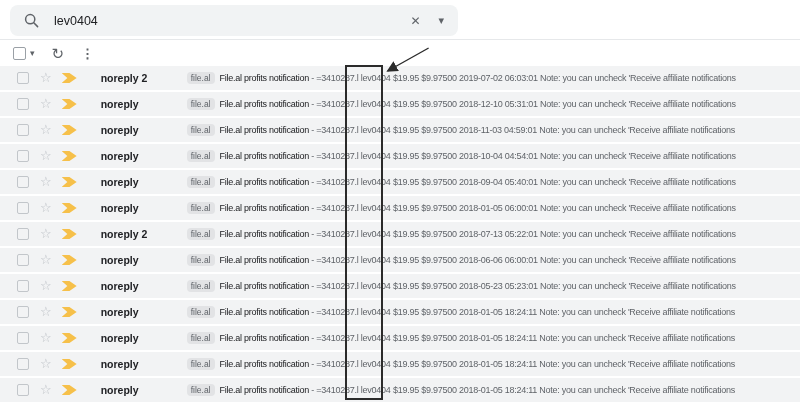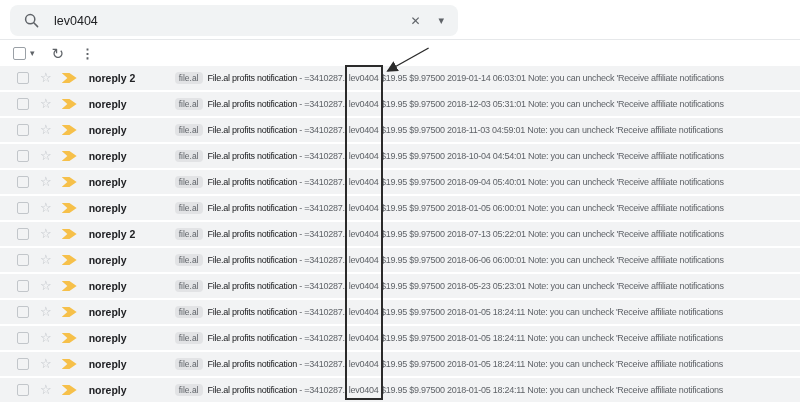--- a/index.html
+++ b/index.html
@@ -40,21 +40,21 @@
     background:#f2f3f4; padding-left:17px; padding-right:2px;
     overflow:hidden; cursor:pointer;
   }
   .row-check { flex:none; width:12px; height:12px; border:1.5px solid #c2c6ca; border-radius:2px; }
   .row-star { flex:none; margin-left:11px; font-size:13px; line-height:12px; color:#bdc1c6; }
   .row-imp {
     flex:none; margin-left:10px; width:15px; height:10px; background:#f6c04a;
     clip-path:polygon(0 0,52% 0,100% 50%,52% 100%,0 100%,38% 50%);
   }
   .row-sender {
-    flex:none; margin-left:12px; width:86px; overflow:hidden; white-space:nowrap;
+    flex:none; margin-left:24px; width:86px; overflow:hidden; white-space:nowrap;
     font-size:10.5px; font-weight:600; color:#202124; display:flex; align-items:center;
   }
   .sender-count { margin-left:3px; font-weight:600; }
   .row-chip {
     flex:none; background:#e2e3e5; color:#5f6368; font-size:8.5px; line-height:1;
     padding:2px 4px; border-radius:4px; margin-right:5px;
   }
   .row-text {
     flex:1; overflow:hidden; white-space:pre; font-size:9px; letter-spacing:-0.25px;
     color:#5f6368;
@@ -95,33 +95,33 @@
 <div class="list">
   <div class="row">
     <div class="row-check"></div>
     <span class="row-star">☆</span>
     <div class="row-imp"></div>
     <div class="row-sender">
       <span>noreply</span>
       <span class="sender-count">2</span>
     </div>
     <span class="row-chip">file.al</span>
-    <div class="row-text"><span class="subject">File.al profits notification</span><span> - =3410287.l </span><span>lev0404</span><span> $19.95 $9.97500 2019-01-14 06:03:01 Note: you can uncheck 'Receive affiliate notifications</span></div>
-  </div>
-
-  <div class="row">
-    <div class="row-check"></div>
-    <span class="row-star">☆</span>
-    <div class="row-imp"></div>
-    <div class="row-sender">
-      <span>noreply</span>
-      <span class="sender-count"></span>
-    </div>
-    <span class="row-chip">file.al</span>
-    <div class="row-text"><span class="subject">File.al profits notification</span><span> - =3410287.l </span><span>lev0404</span><span> $19.95 $9.97500 2018-12-03 05:31:01 Note: you can uncheck 'Receive affiliate notifications</span></div>
+    <div class="row-text"><span class="subject">File.al profits notification</span><span> - =3410287.l </span><span>lev0404</span><span> $19.95 $9.97500 2019-07-02 06:03:01 Note: you can uncheck 'Receive affiliate notifications</span></div>
+  </div>
+
+  <div class="row">
+    <div class="row-check"></div>
+    <span class="row-star">☆</span>
+    <div class="row-imp"></div>
+    <div class="row-sender">
+      <span>noreply</span>
+      <span class="sender-count"></span>
+    </div>
+    <span class="row-chip">file.al</span>
+    <div class="row-text"><span class="subject">File.al profits notification</span><span> - =3410287.l </span><span>lev0404</span><span> $19.95 $9.97500 2018-12-10 05:31:01 Note: you can uncheck 'Receive affiliate notifications</span></div>
   </div>
 
   <div class="row">
     <div class="row-check"></div>
     <span class="row-star">☆</span>
     <div class="row-imp"></div>
     <div class="row-sender">
       <span>noreply</span>
       <span class="sender-count"></span>
     </div>

